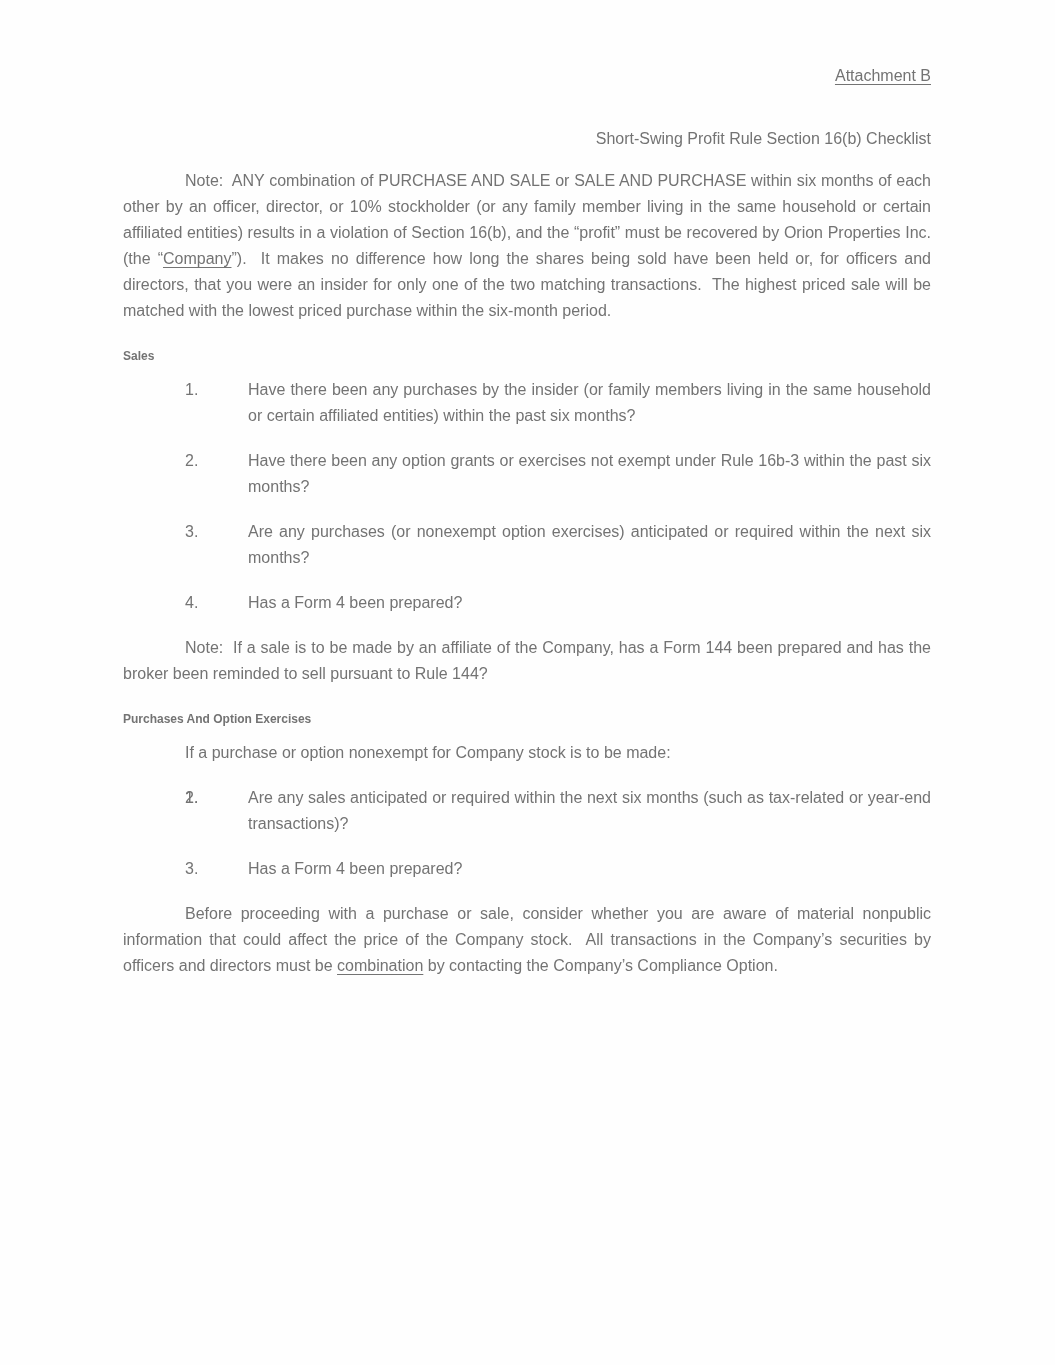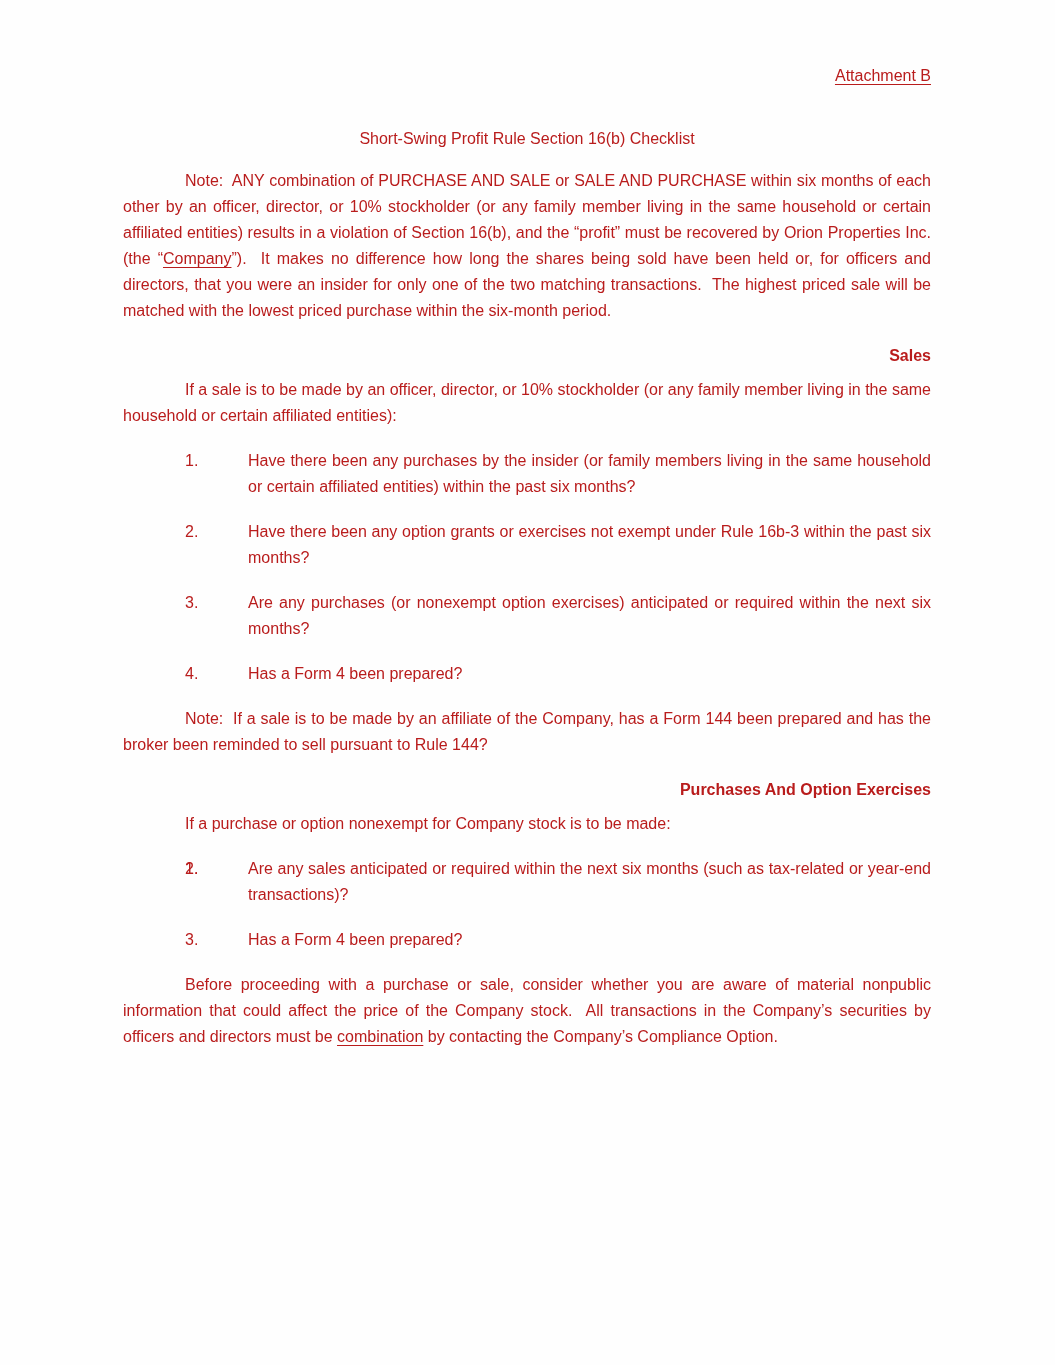--- a/index.html
+++ b/index.html
@@ -1,40 +1,40 @@
 <!DOCTYPE html>
 <html><head>
 <meta charset="utf-8">
 <style>
   html, body { margin: 0; padding: 0; background: #ffffff; }
   .page {
     width: 1055px;
     height: 1365px;
     box-sizing: border-box;
     background: #fefefe;
-    color: #b91c1c;
+    color: #737373;
     font-family: "Liberation Sans", sans-serif;
     font-size: 16px;
     line-height: 26px;
     padding: 63px 124px 0 123px;
     overflow: hidden;
   }
   p { margin: 0 0 19px 0; text-align: justify; }
   .attachment-line {
     text-align: right;
     margin: 0 0 37px 0;
   }
   .underlined { text-decoration: underline; text-underline-offset: 3px; }
-  .doc-title { margin: 0 0 16px 0; text-align: center; }
+  .doc-title { margin: 0 0 16px 0; text-align: right; }
   .indent-first { text-indent: 62px; }
   .section-heading {
     font-weight: bold;
     margin: 0 0 8px 0;
-    text-align: right;
-    font-size: 16px;
+    text-align: left;
+    font-size: 12px;
     line-height: 26px;
   }
   .list-item {
     position: relative;
     padding-left: 125px;
     text-align: justify;
     margin: 0 0 19px 0;
   }
   .list-num {
     position: absolute;
@@ -48,21 +48,20 @@
 <div class="page">
 
   <p class="attachment-line"><span class="underlined">Attachment B</span></p>
 
   <p class="doc-title">Short-Swing Profit Rule Section 16(b) Checklist</p>
 
   <p class="indent-first"><span>Note:&nbsp; ANY combination of PURCHASE AND SALE or SALE AND PURCHASE within six months of each other by an officer, director, or 10% stockholder (or any family member living in the same household or certain affiliated entities) results in a violation of Section 16(b), and the “profit” must be recovered by Orion Properties Inc. (the “</span><span class="underlined">Company</span><span>”).&nbsp; It makes no difference how long the shares being sold have been held or, for officers and directors, that you were an insider for only one of the two matching transactions.&nbsp; The highest priced sale will be matched with the lowest priced purchase within the six-month period.</span></p>
 
   <p class="section-heading">Sales</p>
 
-  <p class="indent-first">If a sale is to be made by an officer, director, or 10% stockholder (or any family member living in the same household or certain affiliated entities):</p>
 
   <div class="list-item">
     <span class="list-num">1.</span>
     <span>Have there been any purchases by the insider (or family members living in the same household or certain affiliated entities) within the past six months?</span>
   </div>
 
   <div class="list-item">
     <span class="list-num">2.</span>
     <span>Have there been any option grants or exercises not exempt under Rule 16b-3 within the past six months?</span>
   </div>

